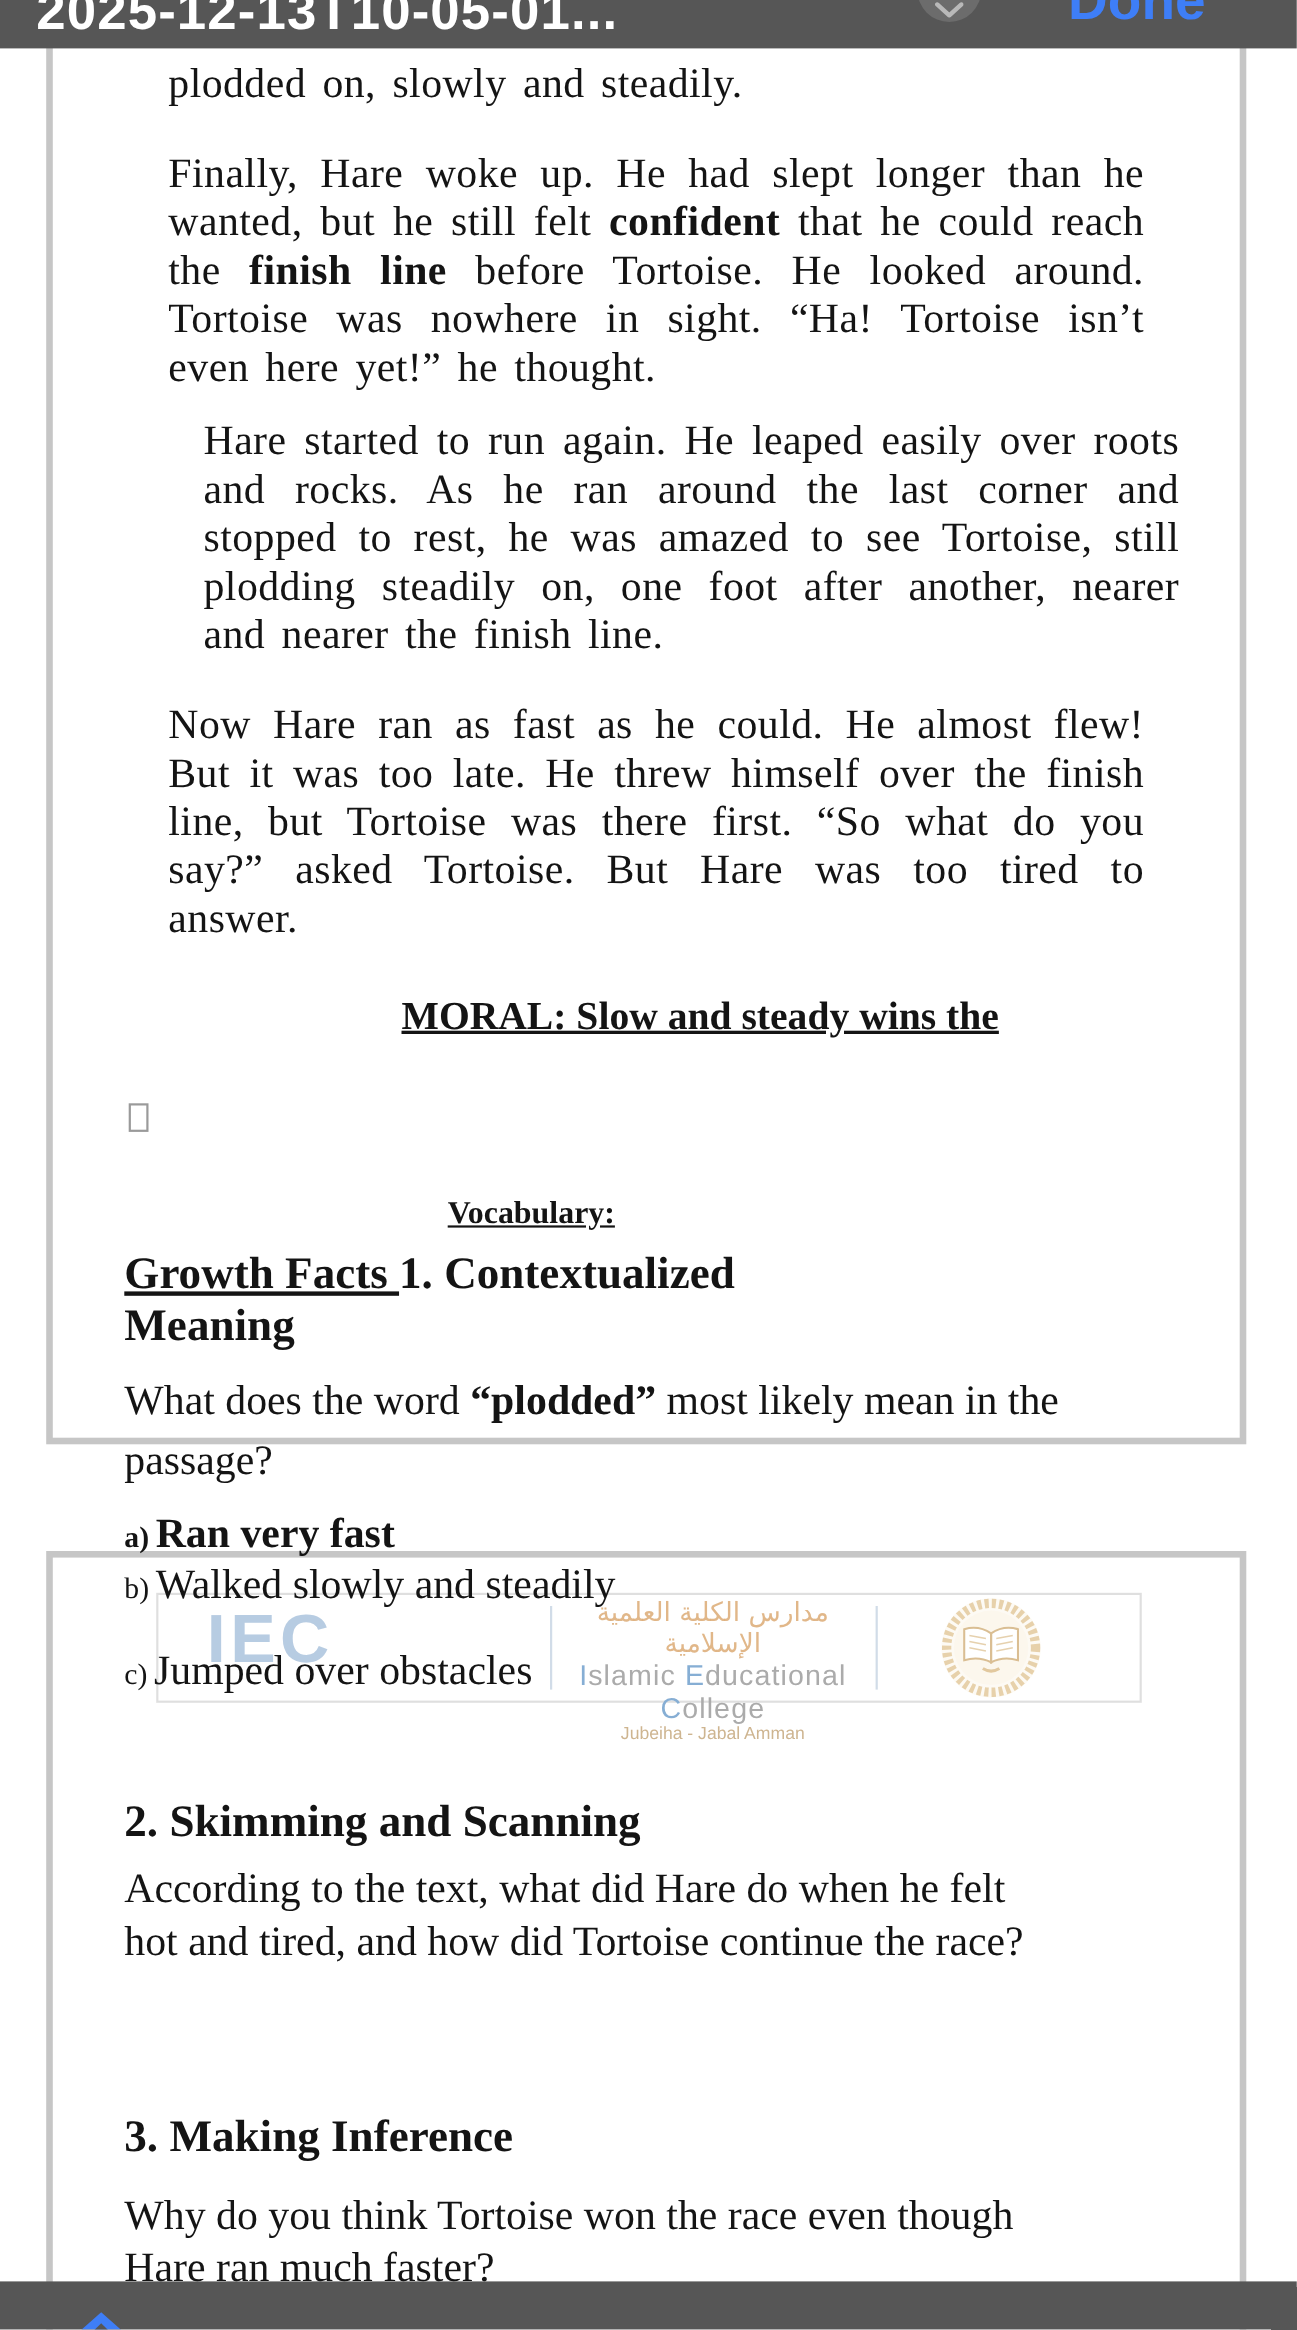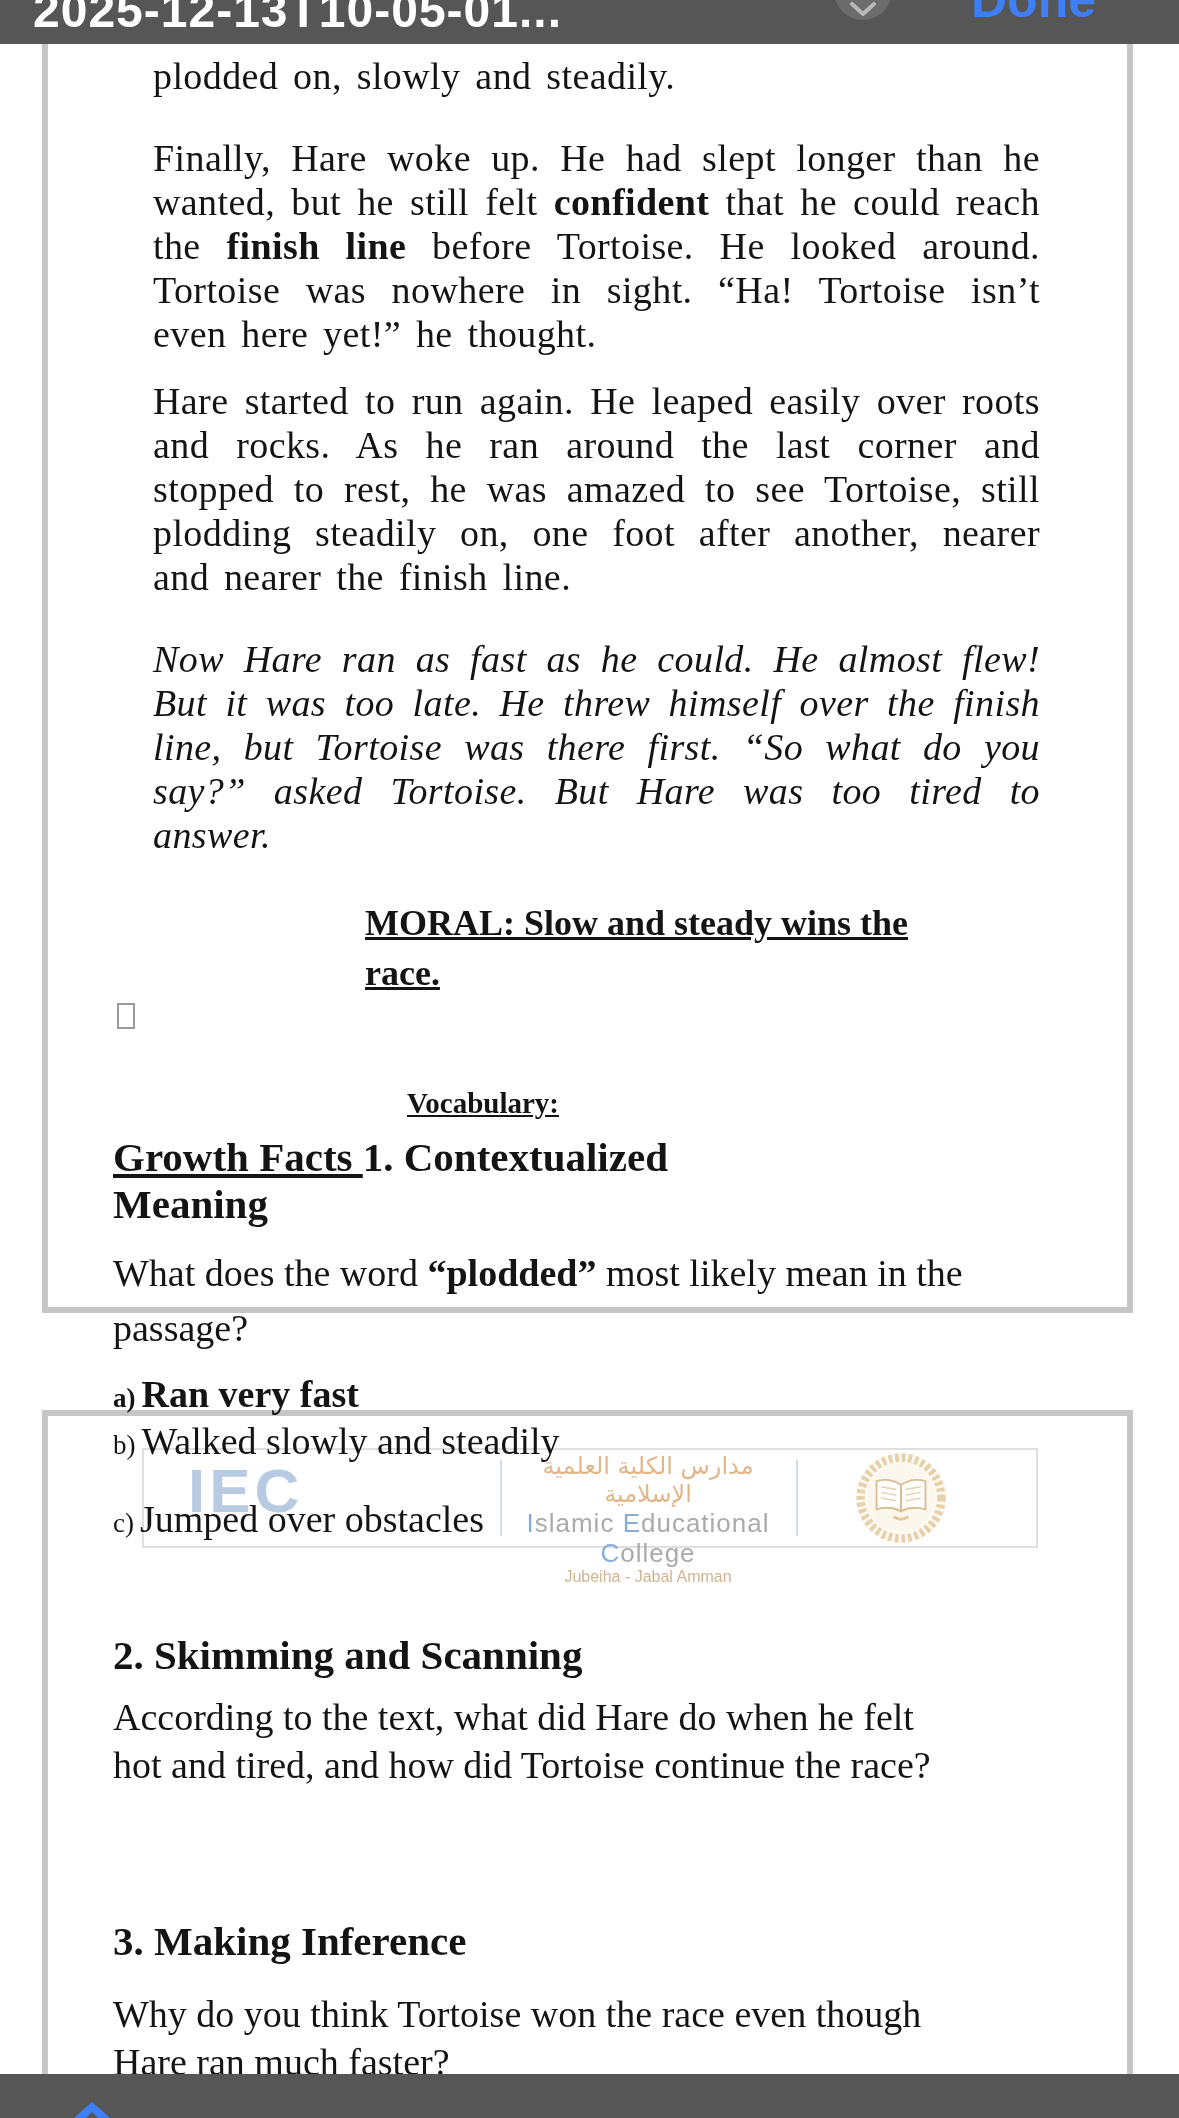--- a/index.html
+++ b/index.html
@@ -40,22 +40,22 @@
   .seal{position:absolute;left:710px;top:1px;width:94px;height:94px;}
 
   
   .textlayer{position:absolute;left:0;top:0;width:986px;height:2118px;z-index:10;pointer-events:none;}
   .tb{position:absolute;}
   .story{left:153px;width:887px;font-size:38px;line-height:44px;text-align:justify;
          word-spacing:5px;letter-spacing:.4px;}
   .b{font-weight:bold;} .u{text-decoration:underline;} .banner-college span{letter-spacing:1px;}
   .p1{top:54px;}
   .p2{top:136px;}
-  .p3{top:379px;}
-  .p4{top:637px;font-style:italic;}
+  .p3{top:379px;margin-left:32px;}
+  .p4{top:637px;}
   .moral{left:365px;top:898px;font-size:36px;line-height:50px;font-weight:bold;text-decoration:underline;}
   .missing-glyph{position:absolute;left:117px;top:1003px;width:14px;height:22px;border:2px solid #9a9a9a;}
   .vocab-heading{left:407px;top:1079px;font-size:29px;line-height:48px;font-weight:bold;text-decoration:underline;}
   .growth{left:113px;top:1134px;font-size:41px;line-height:47px;font-weight:bold;}
   .q1l1{left:113px;top:1251px;font-size:38px;line-height:44px;}
   .q1l2{left:113px;top:1306px;font-size:38px;line-height:44px;}
   .option{font-size:38px;line-height:44px;white-space:nowrap;}
   .option .marker{font-size:27px;margin-right:6px;}
   .opt-a{left:113px;top:1372px;font-weight:bold;}
   .opt-b{left:113px;top:1419px;}
@@ -102,21 +102,20 @@
   </div>
 
   <div class="textlayer">
     <div class="tb story p1">plodded on, slowly and steadily.</div>
     <div class="tb story p2"><span>Finally, Hare woke up. He had slept longer than he wanted, but he still felt </span><span class="b">confident</span><span> that he could reach the </span><span class="b">finish line</span><span> before Tortoise. He looked around. Tortoise was nowhere in sight. “Ha! Tortoise isn’t even here yet!” he thought.</span></div>
     <div class="tb story p3"><span>Hare started to run again. He leaped easily over roots and rocks. As he ran around the last corner and stopped to rest, he was amazed to see Tortoise, still plodding steadily on, one foot after another, nearer and nearer the finish line.</span></div>
     <div class="tb story p4"><span>Now Hare ran as fast as he could. He almost flew! But it was too late. He threw himself over the finish line, but Tortoise was there first. “So what do you say?” asked Tortoise. But Hare was too tired to answer.</span></div>
 
     <div class="tb moral">
       <div>MORAL: Slow and steady wins the</div>
-      <div>race.</div>
     </div>
 
     <div class="missing-glyph"></div>
 
     <div class="tb vocab-heading">Vocabulary:</div>
 
     <div class="tb growth">
       <div><span class="b u">Growth Facts </span><span class="b">1. Contextualized</span></div>
       <div>Meaning</div>
     </div>

